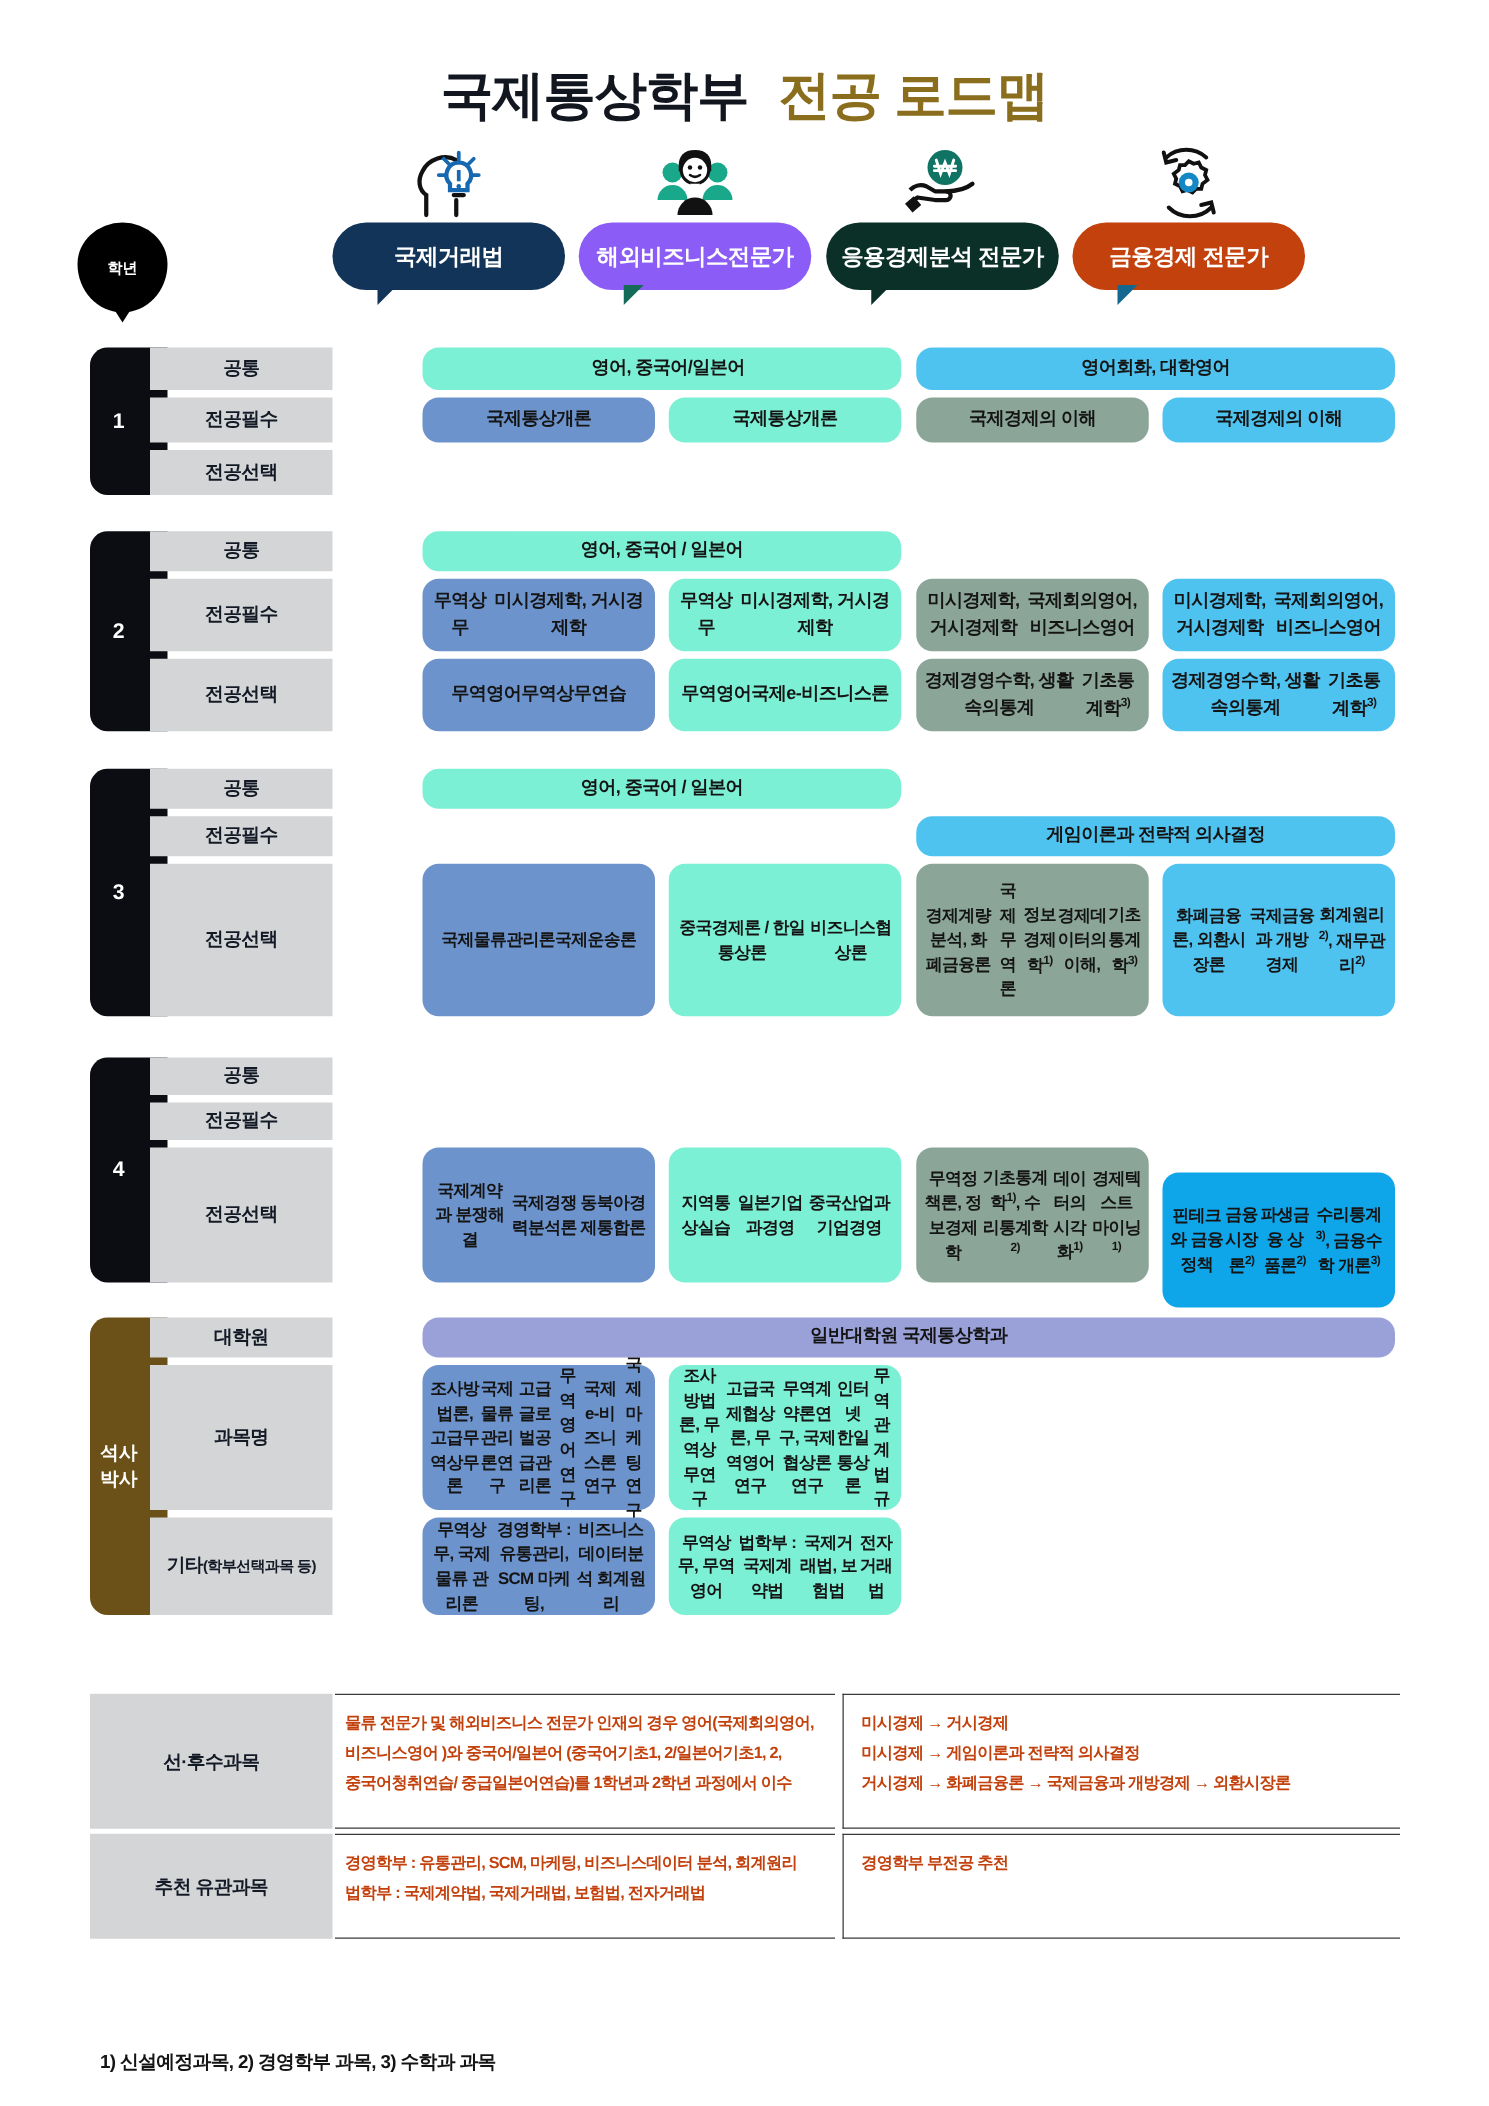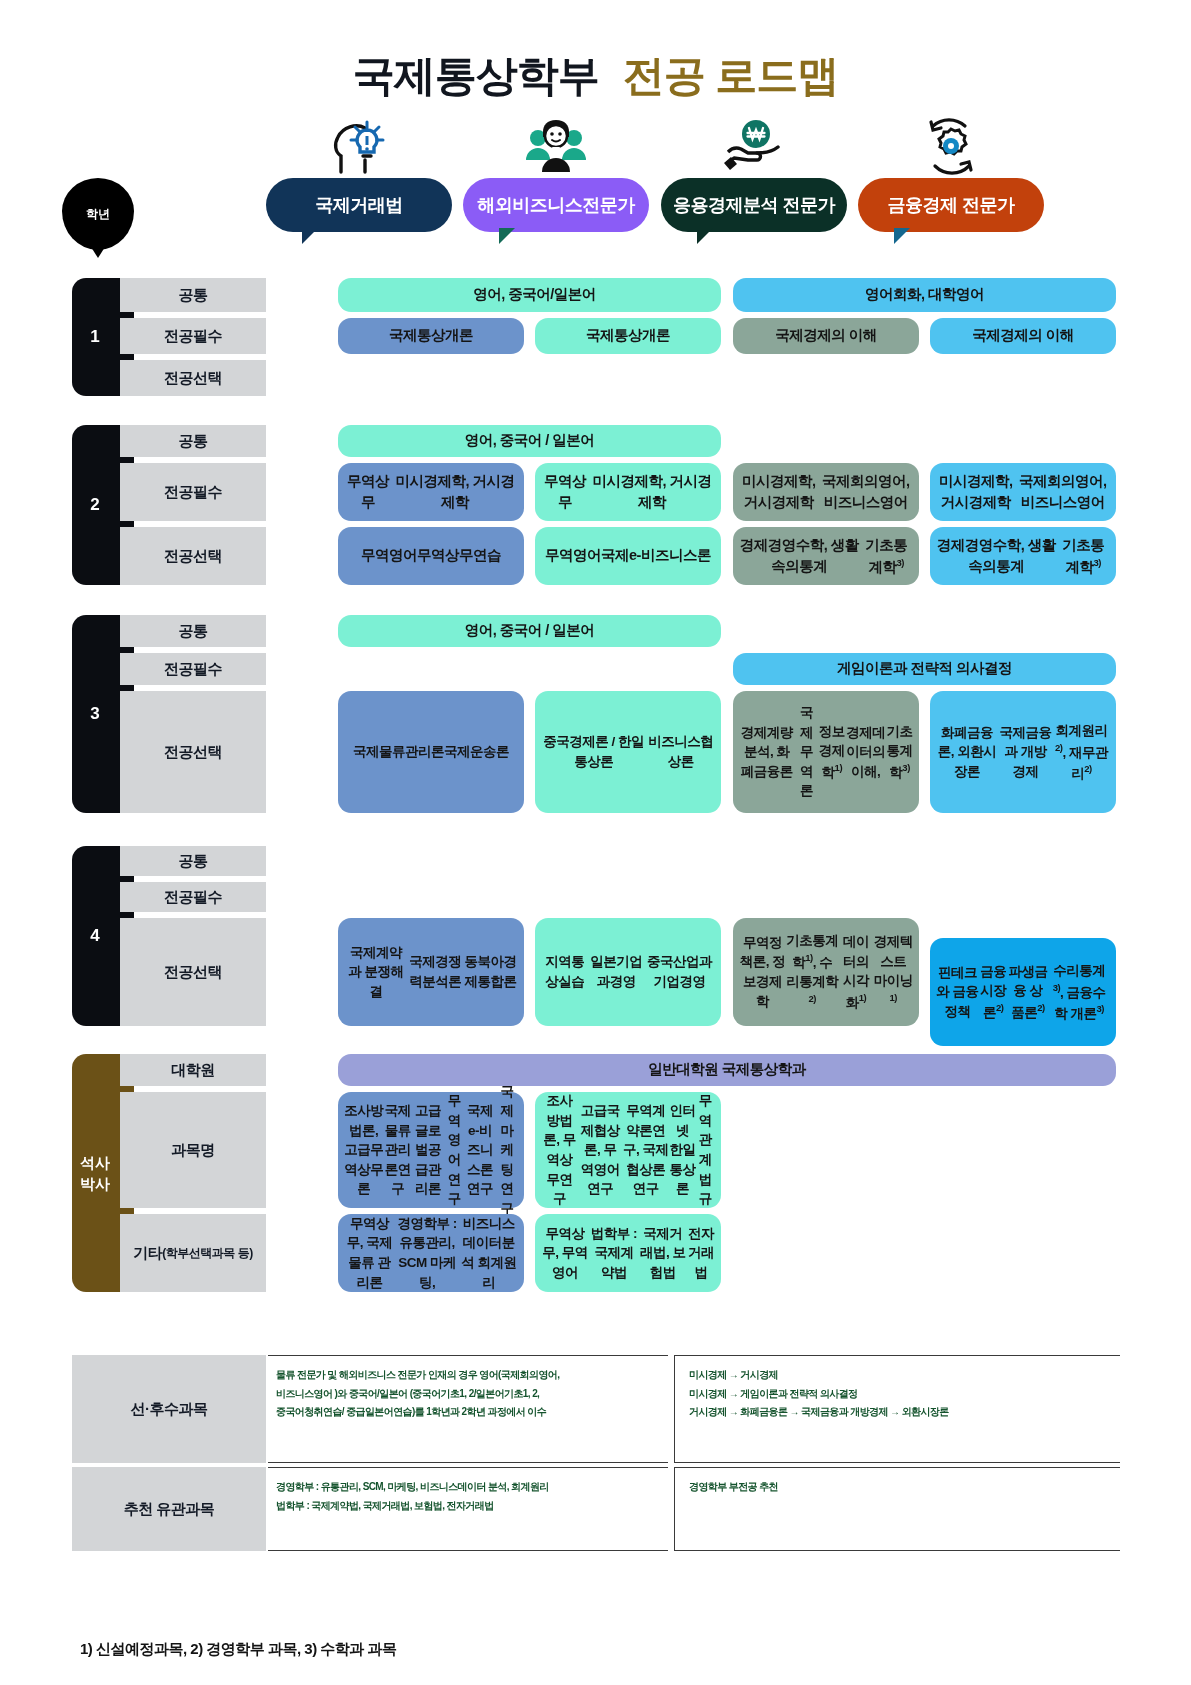--- a/index.html
+++ b/index.html
@@ -107,22 +107,22 @@
   .frow { position: relative; width: 100%; }
   .flabel {
     position: absolute; left: 0; top: 0; width: 194px;
     background: #d3d5d7;
     display: flex; align-items: center; justify-content: center;
     font-size: 15px; font-weight: 700; color: #131a26; letter-spacing: -0.5px;
   }
   .fcolA, .fcolB {
     position: absolute; top: 0;
     border-top: 1.5px solid #3a3a3a; border-bottom: 1.5px solid #3a3a3a;
-    font-size: 10px; font-weight: 700; line-height: 1.85;
-    letter-spacing: -0.6px; color: #14532d;
+    font-size: 13px; font-weight: 700; line-height: 1.85;
+    letter-spacing: -0.6px; color: #c2410c;
     padding: 10px 0 8px 8px;
   }
   .fcolA { left: 196px; width: 400px; }
   .fcolB { left: 602px; width: 446px; border-left: 1.5px solid #3a3a3a; padding-left: 14px; }
   .fcolA div, .fcolB div { white-space: nowrap; }
 
   .footnote {
     position: absolute; left: 80px; bottom: 26px;
     font-size: 15px; font-weight: 600; color: #141414; letter-spacing: -0.5px;
   }

